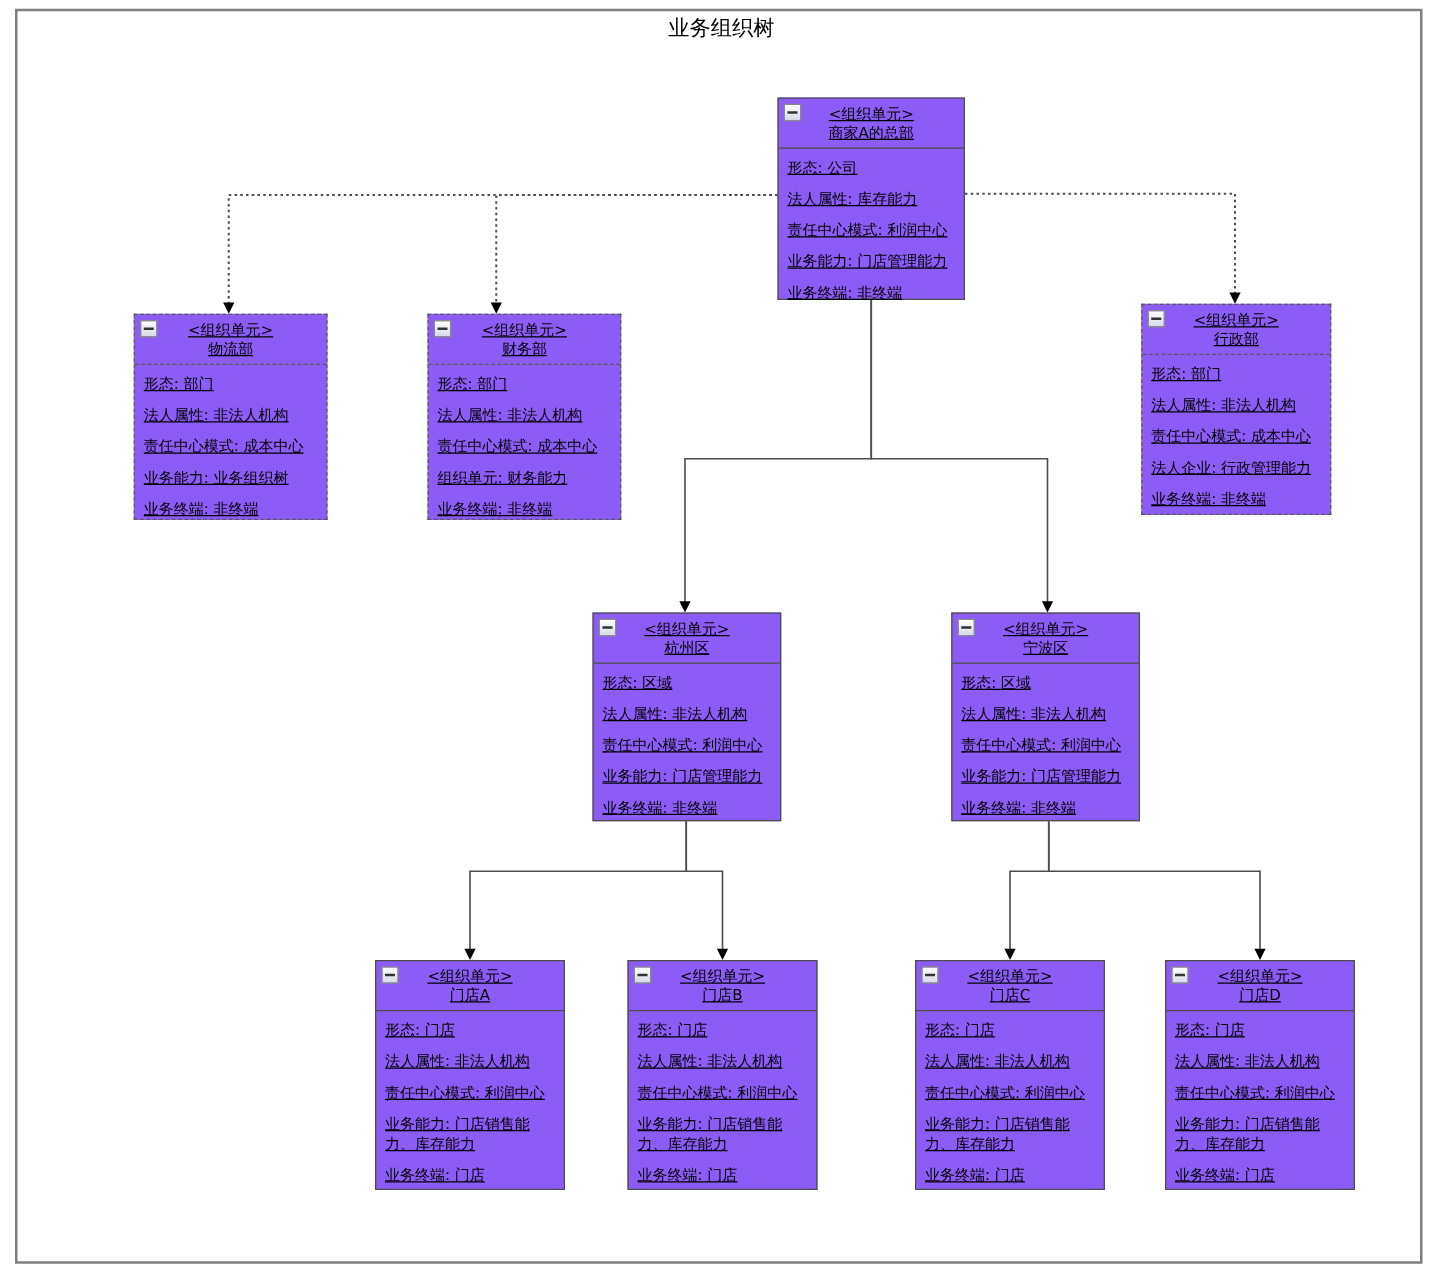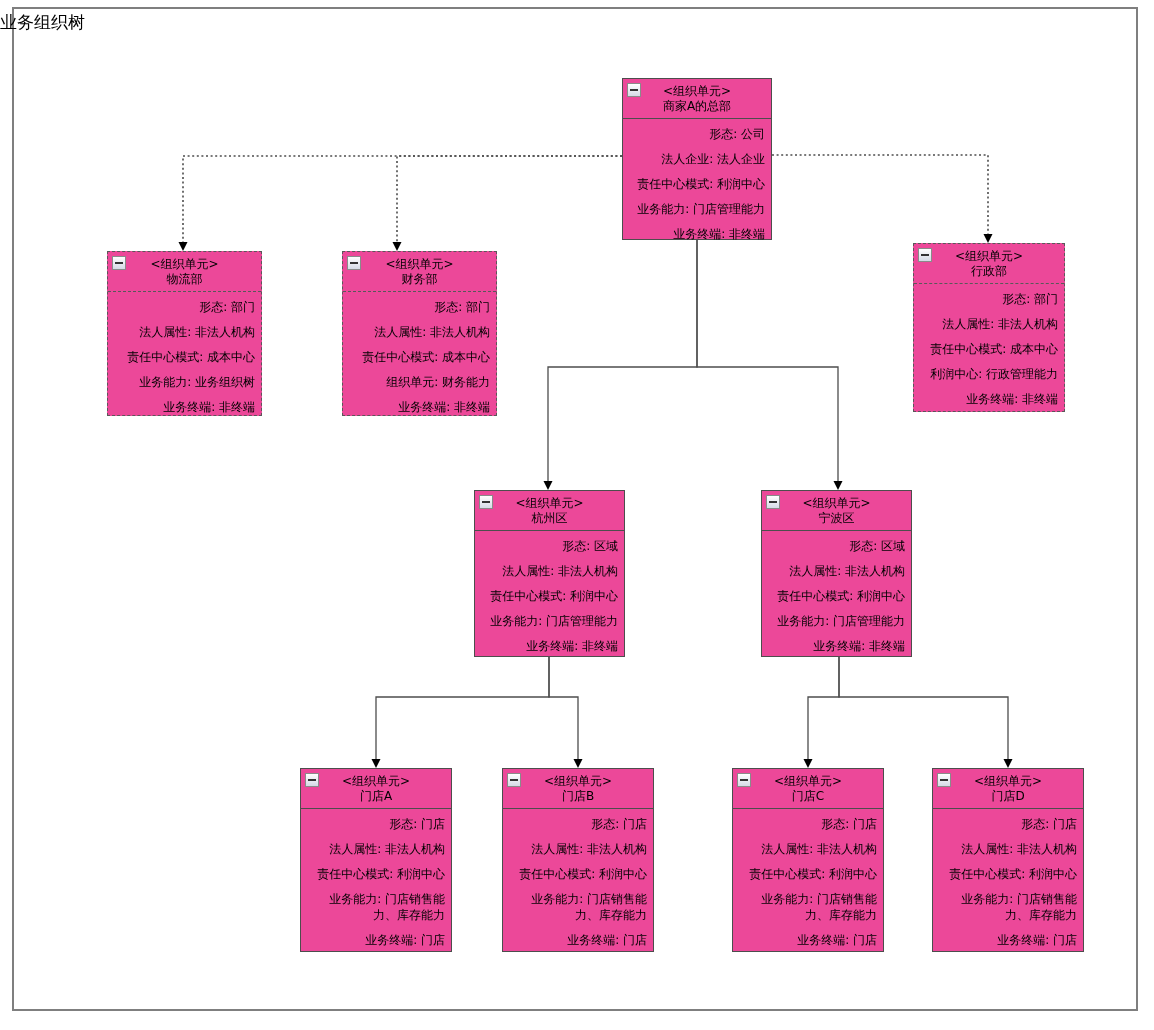--- a/index.html
+++ b/index.html
@@ -1,36 +1,36 @@
 <!DOCTYPE html>
 <html><head>
 <meta charset="utf-8">
 <style>
   html,body{margin:0;padding:0;background:#fff;}
   #canvas{position:relative;width:1154px;height:1030px;background:#ffffff;
           font-family:"DejaVu Sans","Liberation Sans",sans-serif;color:#000;overflow:hidden;}
   .frame{position:absolute;left:12px;top:7px;width:1126px;height:1004px;
          border:2px solid #7f7f7f;box-sizing:border-box;}
-  .diagram-title{position:absolute;left:0;top:11px;width:100%;
+  .diagram-title{position:absolute;left:0;top:11px;width:100%;text-align:center;
          font-size:17px;color:#000;}
   svg.edges{position:absolute;left:0;top:0;pointer-events:none;}
   .edge-line{fill:none;stroke:#4d4d4d;stroke-width:1.3;}
   .edge-line.dashed{stroke-dasharray:2 2.6;stroke-width:1.6;}
   .edge-arrow{fill:#000;stroke:none;}
-  .node{position:absolute;background:#ec4899;border:1px solid #4d4d4d;box-sizing:border-box;}
+  .node{position:absolute;background:#8b5cf6;border:1px solid #4d4d4d;box-sizing:border-box;text-decoration:underline;}
   .node.dashed{border:1px dashed #595959;}
   .nheader{position:relative;height:40px;border-bottom:1px solid #4d4d4d;
            box-sizing:border-box;text-align:center;padding-top:5px;}
   .node.dashed .nheader{border-bottom:1px dashed #595959;}
   .htype,.hname{font-size:12px;line-height:15px;white-space:nowrap;}
   .collapse{position:absolute;left:4px;top:4px;width:14px;height:14px;
             border:1px solid #8a8a8a;background:linear-gradient(#ffffff,#d5dae6);
             box-sizing:border-box;cursor:pointer;}
   .collapse .minus-bar{position:absolute;left:2px;top:5px;width:8px;height:2px;background:#333;}
-  .nbody{padding:7px 6px 0 7px;text-align:right;}
+  .nbody{padding:7px 6px 0 7px;text-align:left;}
   .attr{font-size:12px;line-height:16px;margin-bottom:9px;}
 </style>
 </head>
 <body>
 
 <div id="canvas">
   <div class="frame"></div>
   <div class="diagram-title">业务组织树</div>
   <svg class="edges" width="1154" height="1030">
       <g>
@@ -74,21 +74,21 @@
       <div class="node solid" style="left: 622px; top: 78px; width: 150px; height: 162px;">
         <div class="nheader">
           <div class="collapse">
             <div class="minus-bar"></div>
           </div>
           <div class="htype">&lt;组织单元&gt;</div>
           <div class="hname">商家A的总部</div>
         </div>
         <div class="nbody">
           <div class="attr">形态: 公司</div>
-          <div class="attr">法人企业: 法人企业</div>
+          <div class="attr">法人属性: 库存能力</div>
           <div class="attr">责任中心模式: 利润中心</div>
           <div class="attr">业务能力: 门店管理能力</div>
           <div class="attr">业务终端: 非终端</div>
         </div>
       </div>
       <div class="node dashed" style="left: 107px; top: 251px; width: 155px; height: 165px;">
         <div class="nheader">
           <div class="collapse">
             <div class="minus-bar"></div>
           </div>
@@ -124,21 +124,21 @@
           <div class="collapse">
             <div class="minus-bar"></div>
           </div>
           <div class="htype">&lt;组织单元&gt;</div>
           <div class="hname">行政部</div>
         </div>
         <div class="nbody">
           <div class="attr">形态: 部门</div>
           <div class="attr">法人属性: 非法人机构</div>
           <div class="attr">责任中心模式: 成本中心</div>
-          <div class="attr">利润中心: 行政管理能力</div>
+          <div class="attr">法人企业: 行政管理能力</div>
           <div class="attr">业务终端: 非终端</div>
         </div>
       </div>
       <div class="node solid" style="left: 474px; top: 490px; width: 151px; height: 167px;">
         <div class="nheader">
           <div class="collapse">
             <div class="minus-bar"></div>
           </div>
           <div class="htype">&lt;组织单元&gt;</div>
           <div class="hname">杭州区</div>

